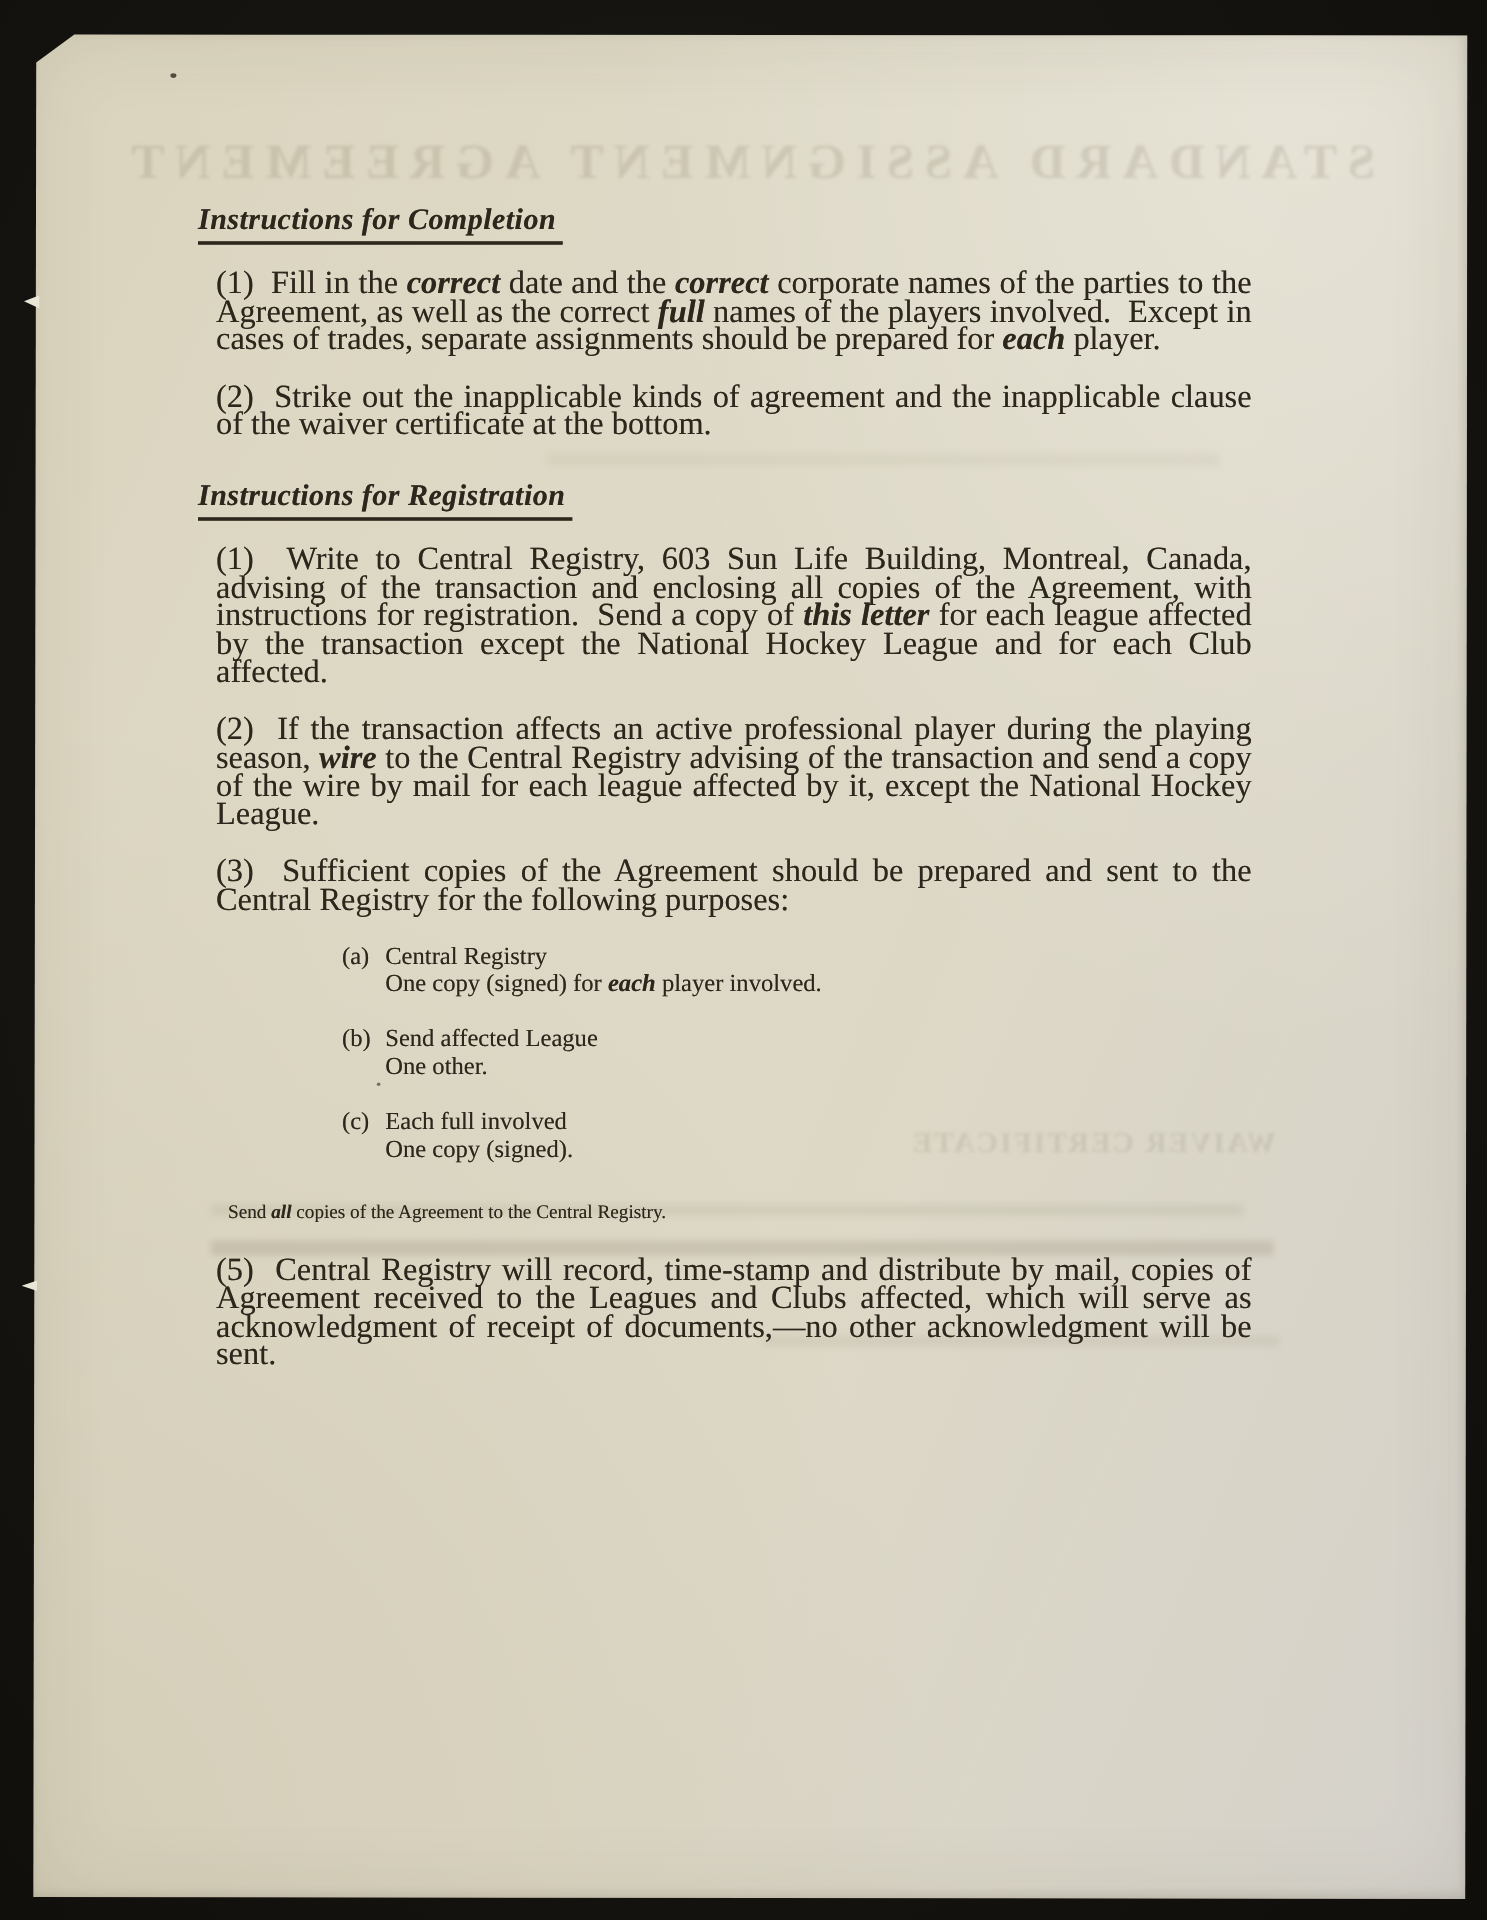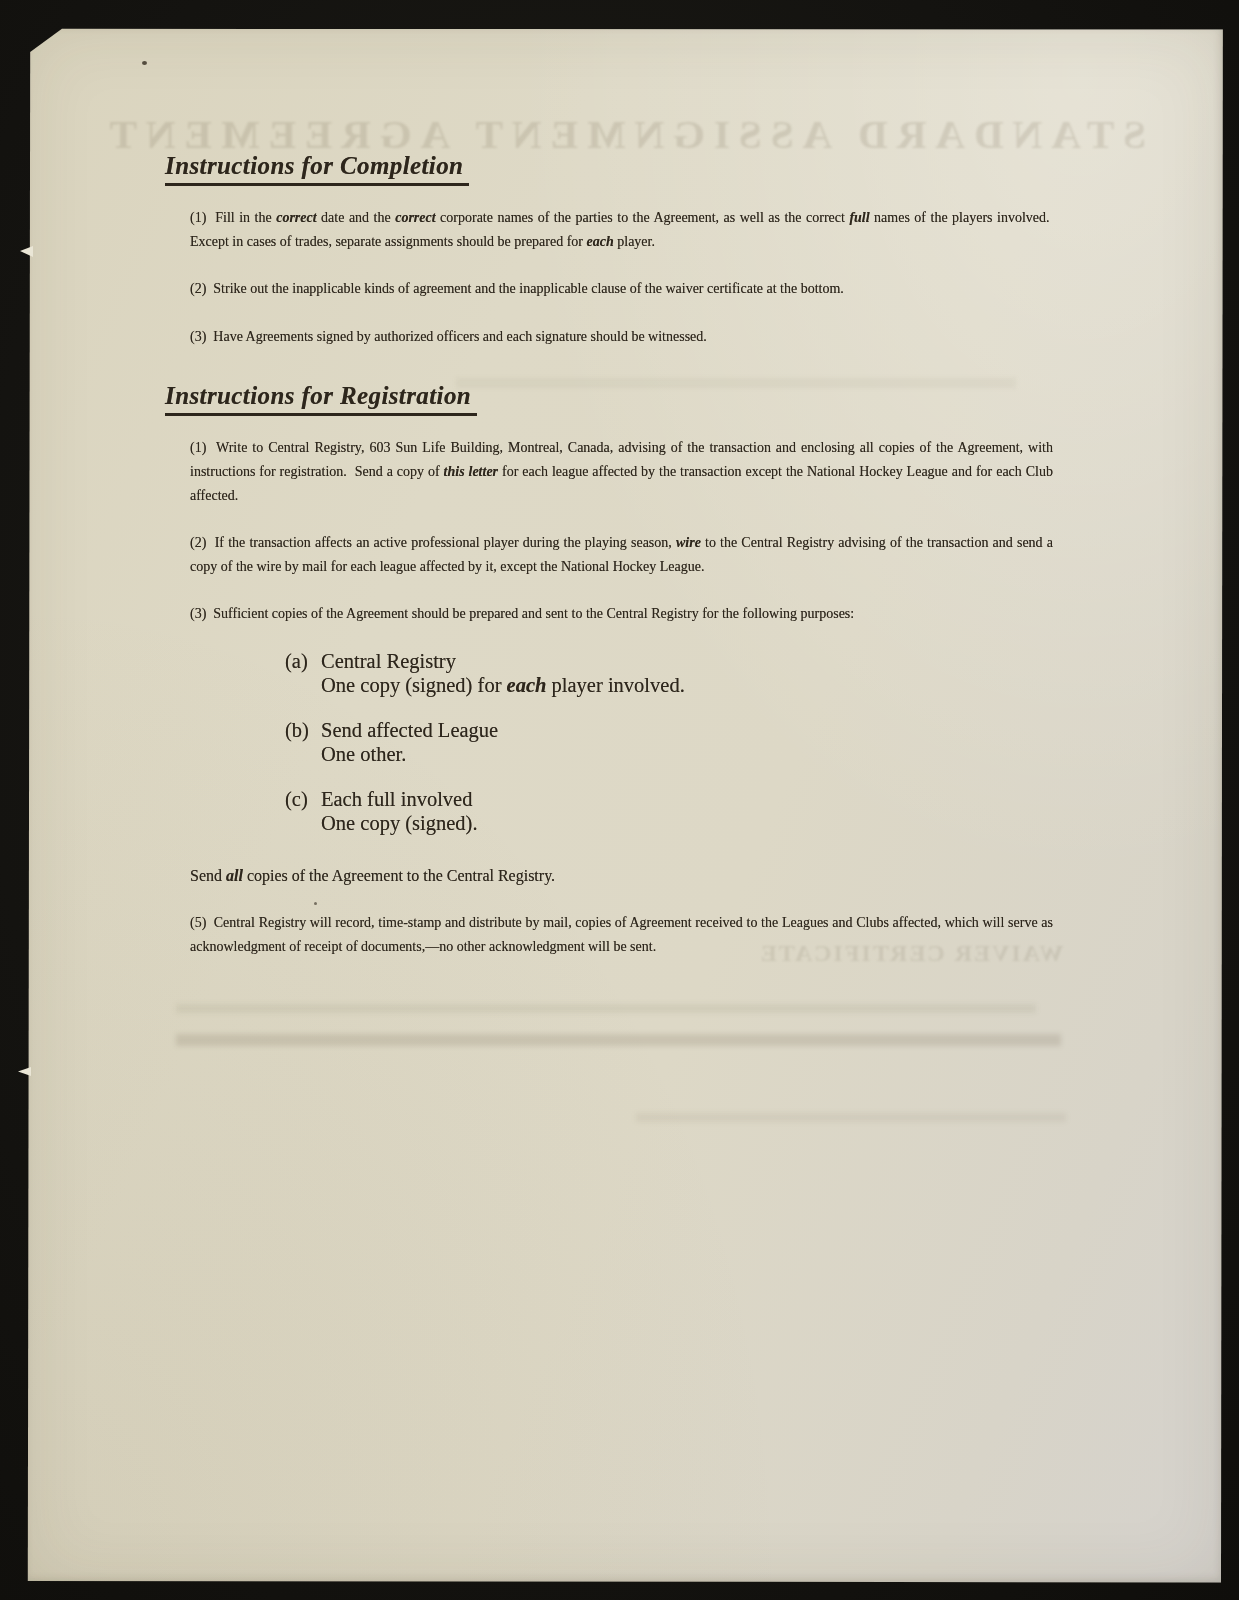--- a/index.html
+++ b/index.html
@@ -51,39 +51,39 @@
     filter: blur(2.5px);
     pointer-events: none;
   }
   .bar-1 { left: 150px; top: 976px; width: 860px; height: 9px; background: rgba(104,95,68,0.09); }
   .bar-2 { left: 150px; top: 1006px; width: 885px; height: 12px; background: rgba(92,82,58,0.15); }
   .bar-3 { left: 610px; top: 1085px; width: 430px; height: 9px; background: rgba(104,95,68,0.08); }
   .bar-4 { left: 430px; top: 350px; width: 560px; height: 10px; background: rgba(104,95,68,0.06); }
 
   .content {
     position: absolute;
-    left: 139px; top: 124px;      
+    left: 139px; top: 142px;      
     width: 890px;
     color: #2d261c;
     text-shadow: 0 0 0.5px rgba(45,38,28,0.55);
   }
   .doc-heading {
     display: inline-block;
     margin: 0 0 20px 0;
     font-size: 25px;
     font-weight: bold;
     font-style: italic;
     letter-spacing: 0.4px;
     padding: 0 6px 3px 0;
     border-bottom: 3px solid #2d261c;
   }
   .doc-para {
-    margin: 0 0 24px 25px;
+    margin: 0 0 24px 15px;
     width: 863px;
-    font-size: 14px;
+    font-size: 27px;
     line-height: 23.6px;
     text-align: justify;
   }
   .section-completion { margin-bottom: 34px; }
   .em { font-style: italic; font-weight: 700; }
   .sub-list { margin: 0 0 6px 120px; }
   .sub-item {
     display: flex;
     margin: 0 0 22px 0;
     font-size: 20.5px;
@@ -129,21 +129,20 @@
 
     <div class="content">
 
       <section class="section-completion">
         <h2 class="doc-heading">Instructions for Completion</h2>
 
         <p class="doc-para"><span>(1)&nbsp; Fill in the </span><span class="em">correct</span><span> date and the </span><span class="em">correct</span><span> corporate names of the parties to the Agreement, as well as the correct </span><span class="em">full</span><span> names of the players involved.&nbsp; Except in cases of trades, separate assignments should be prepared for </span><span class="em">each</span><span> player.</span></p>
 
         <p class="doc-para">(2)&nbsp; Strike out the inapplicable kinds of agreement and the inapplicable clause of the waiver certificate at the bottom.</p>
 
-        <p class="doc-para">(3)&nbsp; Have Agreements signed by authorized officers and each signature should be witnessed.</p>
       </section>
 
       <section class="section-registration">
         <h2 class="doc-heading">Instructions for Registration</h2>
 
         <p class="doc-para"><span>(1)&nbsp; Write to Central Registry, 603 Sun Life Building, Montreal, Canada, advising of the transaction and enclosing all copies of the Agreement, with instructions for registration.&nbsp; Send a copy of </span><span class="em">this letter</span><span> for each league affected by the transaction except the National Hockey League and for each Club affected.</span></p>
 
         <p class="doc-para"><span>(2)&nbsp; If the transaction affects an active professional player during the playing season, </span><span class="em">wire</span><span> to the Central Registry advising of the transaction and send a copy of the wire by mail for each league affected by it, except the National Hockey League.</span></p>
 
         <p class="doc-para">(3)&nbsp; Sufficient copies of the Agreement should be prepared and sent to the Central Registry for the following purposes:</p>

